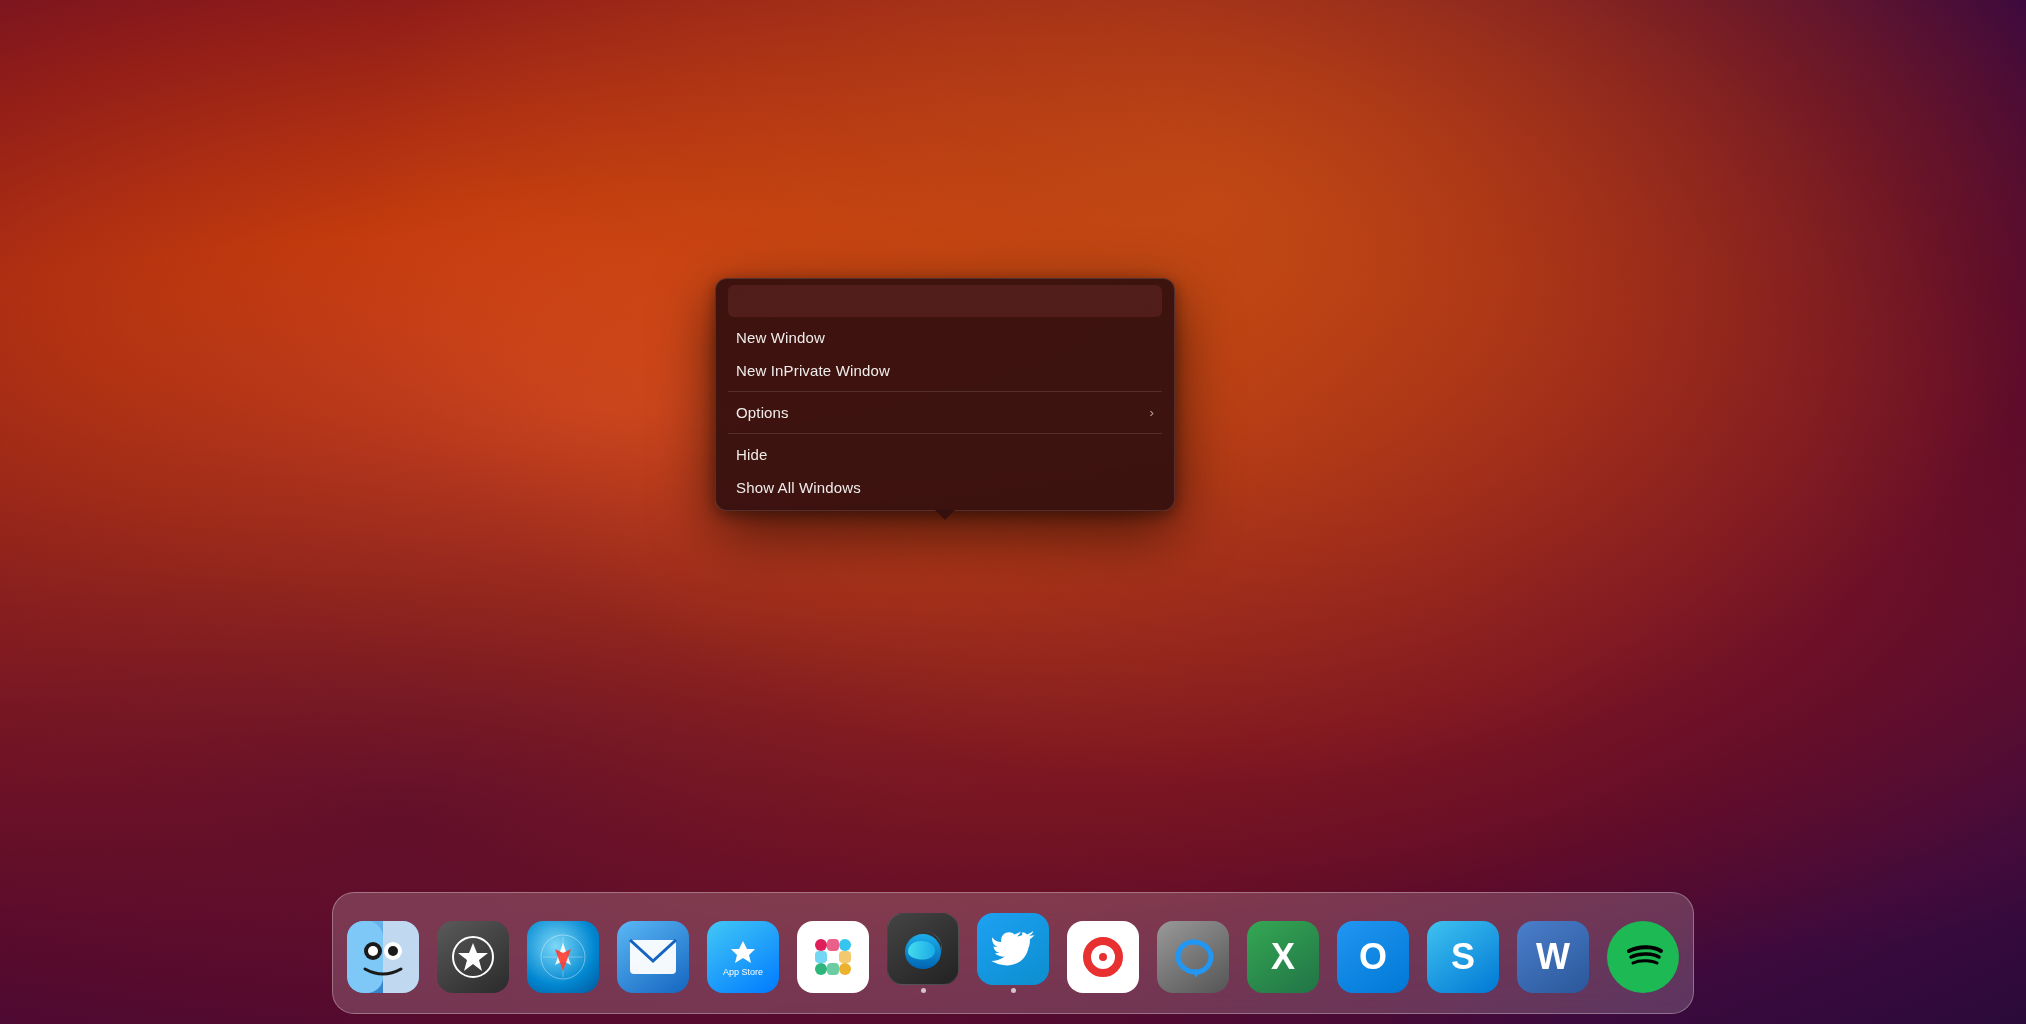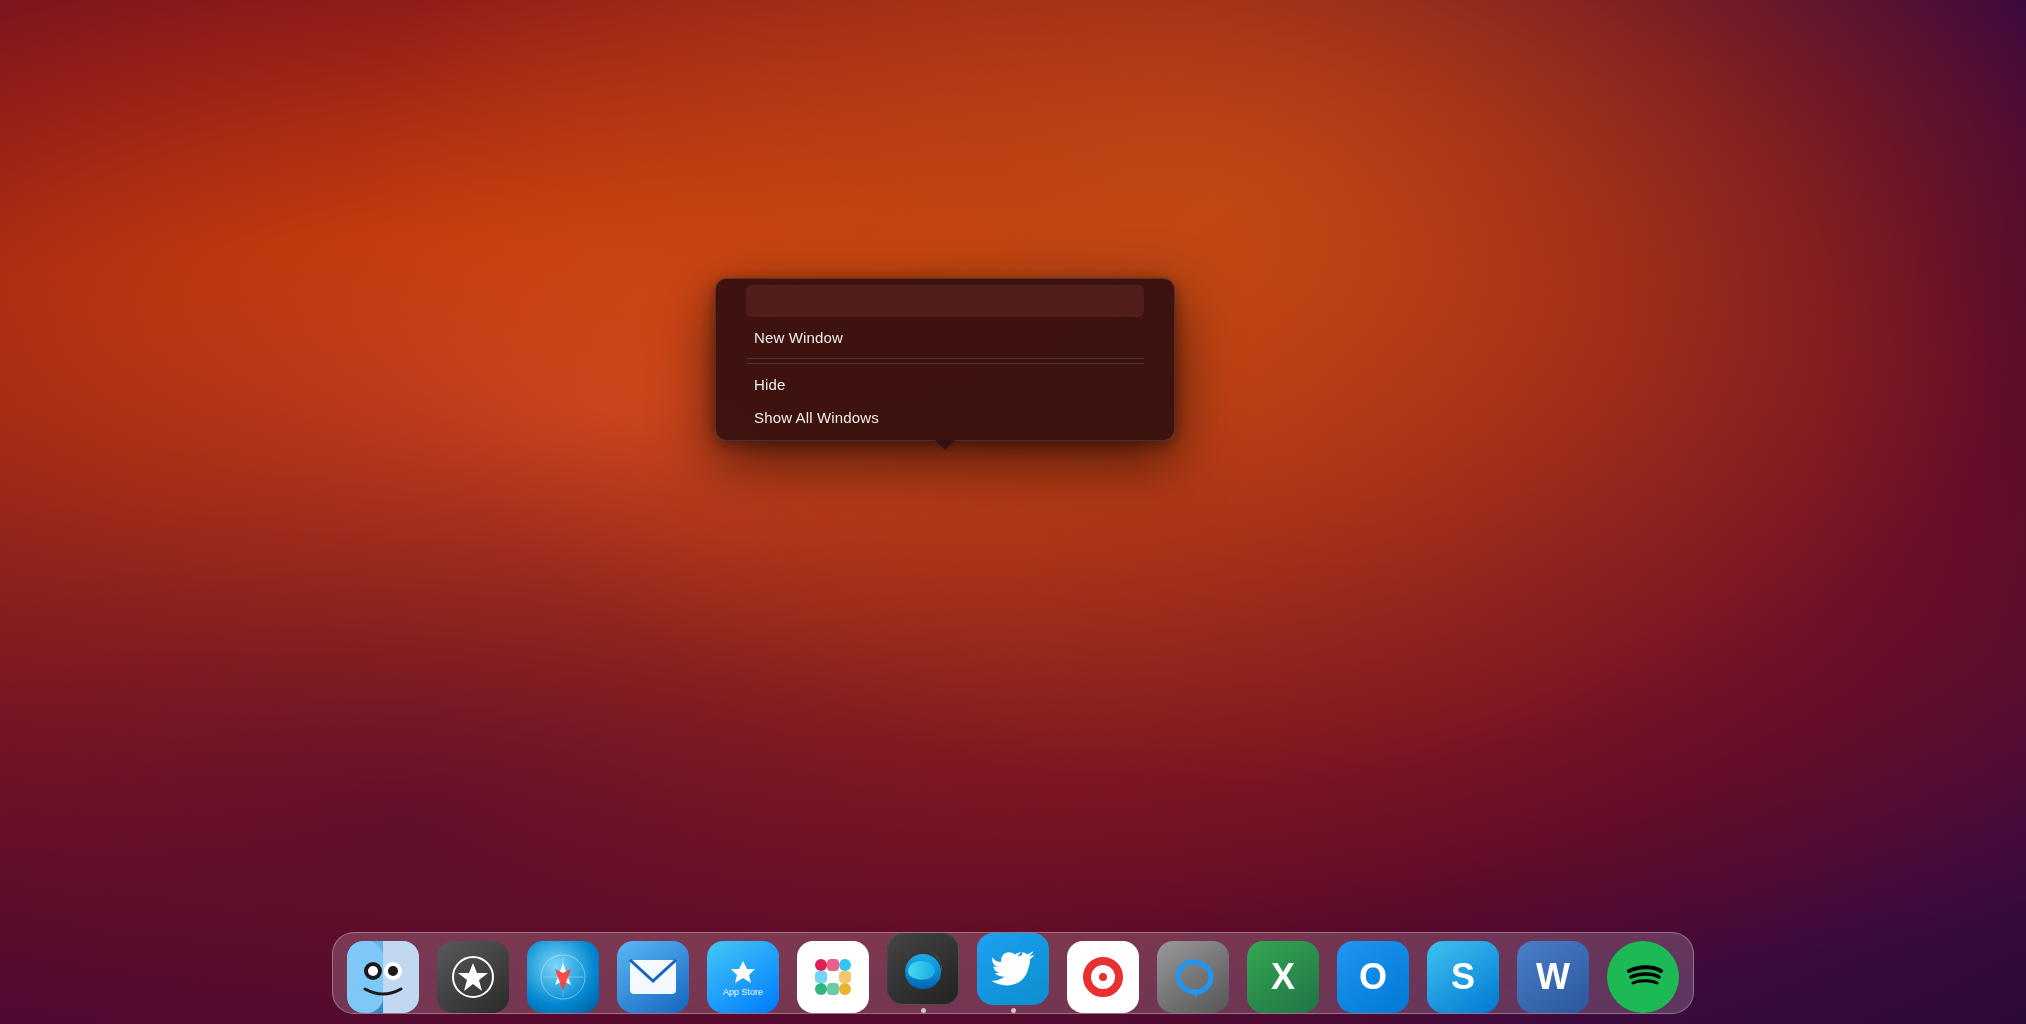--- a/index.html
+++ b/index.html
@@ -36,21 +36,21 @@
       bottom: 10px;
       left: 50%;
       transform: translateX(-50%);
       display: flex;
       align-items: flex-end;
       gap: 18px;
       background: rgba(255,255,255,0.18);
       backdrop-filter: blur(20px);
       -webkit-backdrop-filter: blur(20px);
       border-radius: 22px;
-      padding: 0 14px;
+      padding: 20px 14px;
       border: 1px solid rgba(255,255,255,0.3);
       z-index: 10;
     }
 
     .dock-item {
       display: flex;
       flex-direction: column;
       align-items: center;
       cursor: pointer;
       position: relative;
@@ -81,21 +81,21 @@
     .context-menu {
       position: absolute;
       top: 278px;
       left: 715px;
       width: 460px;
       background: rgba(50, 15, 15, 0.92);
       backdrop-filter: blur(30px);
       -webkit-backdrop-filter: blur(30px);
       border-radius: 12px;
       border: 1px solid rgba(255,255,255,0.12);
-      padding: 6px 18px;
+      padding: 6px 0;
       z-index: 100;
       box-shadow: 0 20px 60px rgba(0,0,0,0.6), 0 4px 16px rgba(0,0,0,0.4);
     }
 
     .context-menu::after {
       content: '';
       position: absolute;
       bottom: -10px;
       left: 50%;
       transform: translateX(-50%);
@@ -140,23 +140,30 @@
 <body>
 
 <div class="wallpaper"></div>
 
 <div class="context-menu">
   <div class="context-menu-header"></div>
 
   <div class="context-menu-item">
     <span>New Window</span>
   </div>
+  <div class="context-menu-item">
+    <span>New InPrivate Window</span>
+  </div>
 
   <div class="context-menu-divider"></div>
 
+  <div class="context-menu-item">
+    <span>Options</span>
+    <span class="chevron">›</span>
+  </div>
 
   <div class="context-menu-divider"></div>
 
   <div class="context-menu-item">
     <span>Hide</span>
   </div>
   <div class="context-menu-item">
     <span>Show All Windows</span>
   </div>
 </div>

